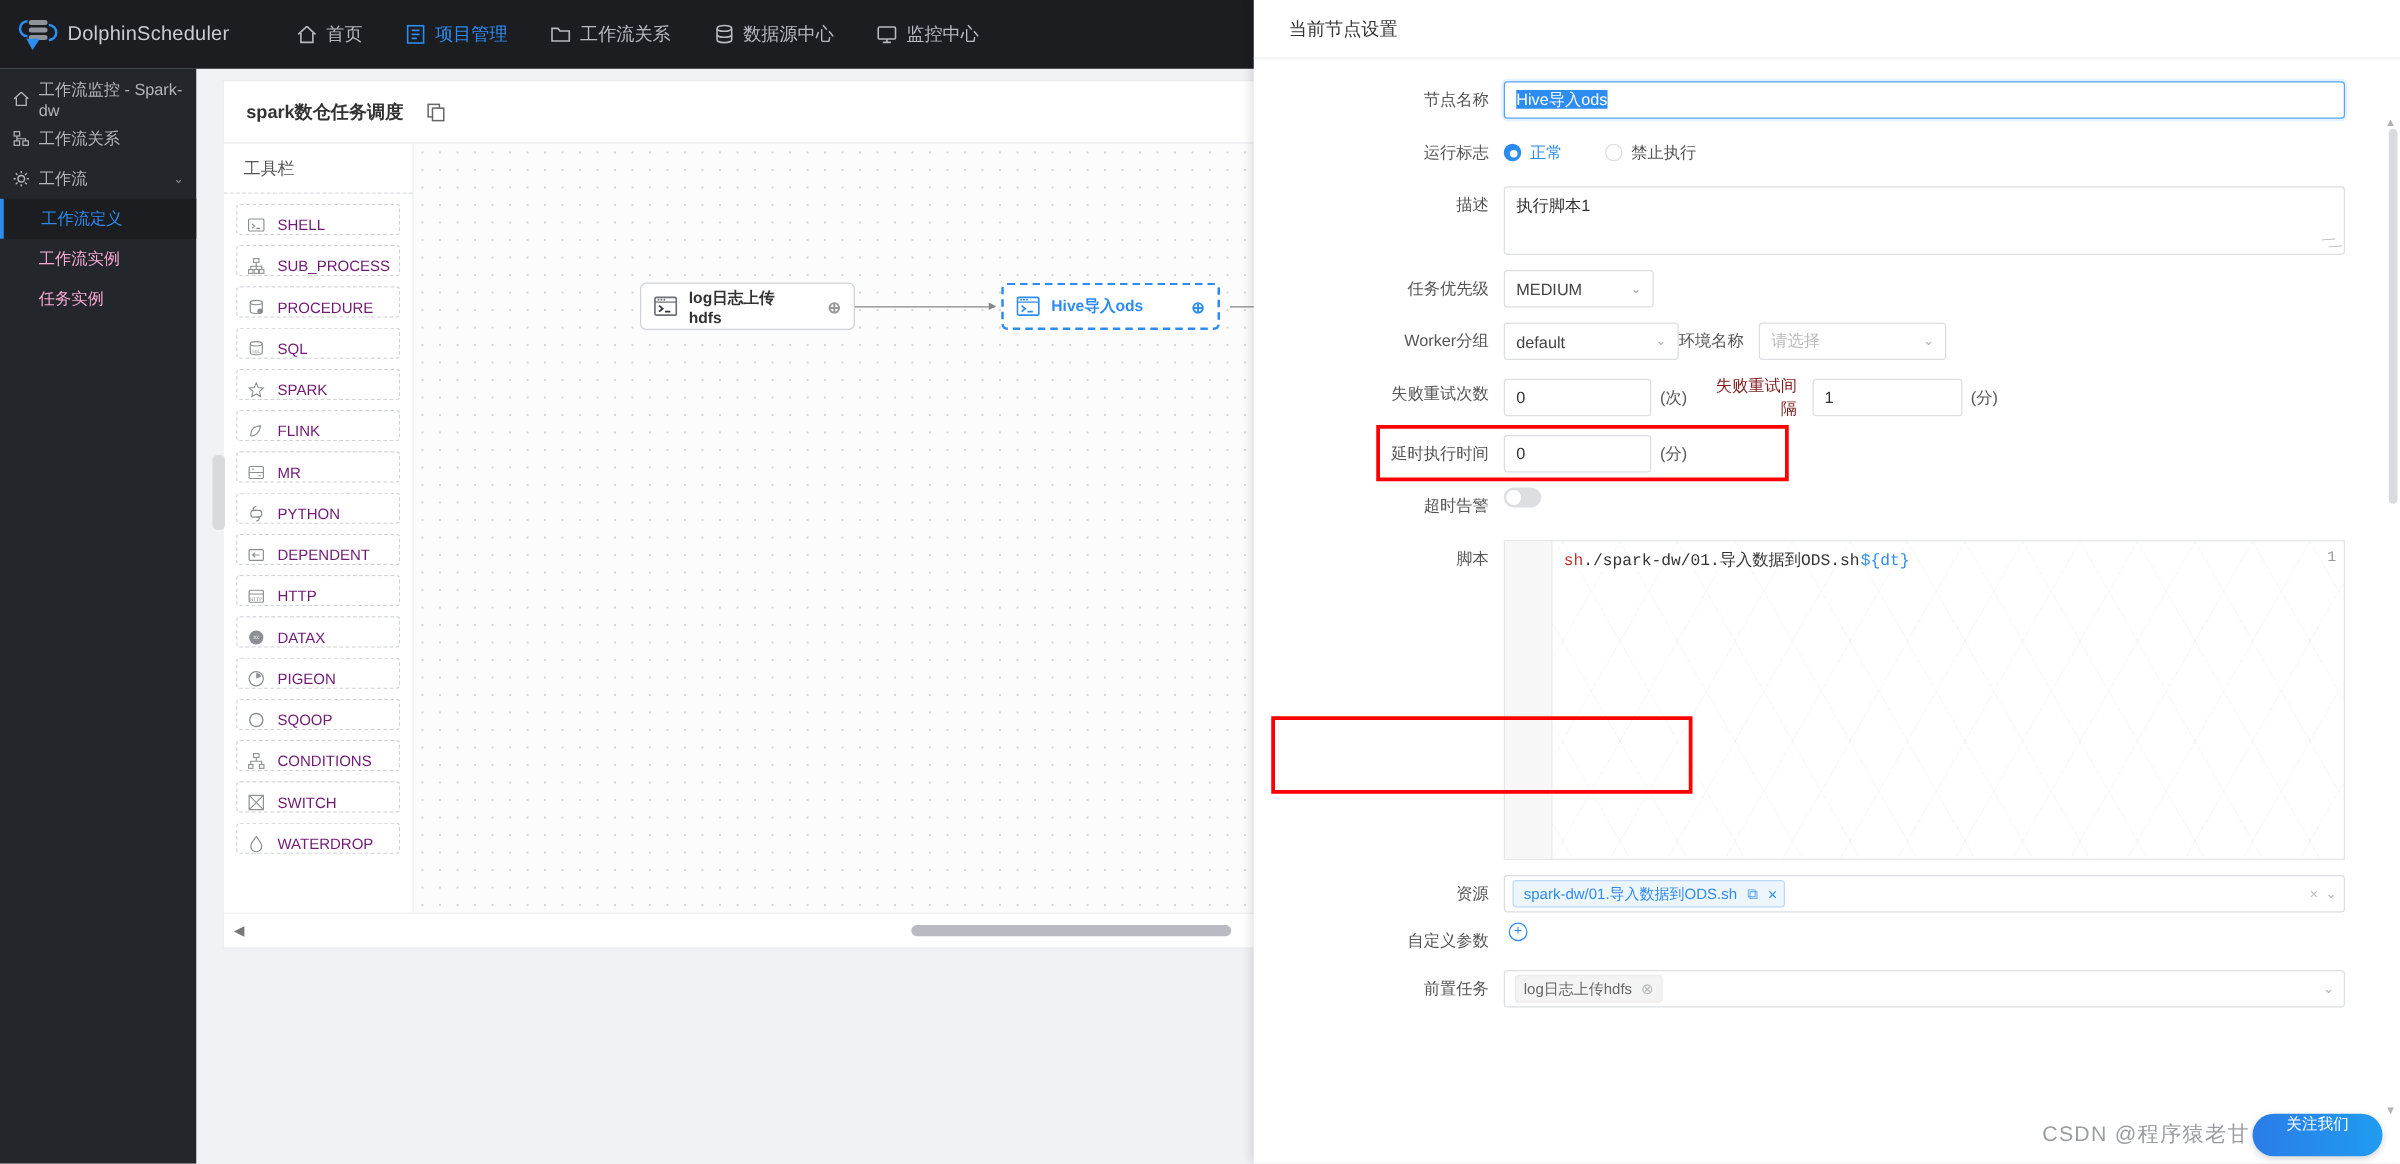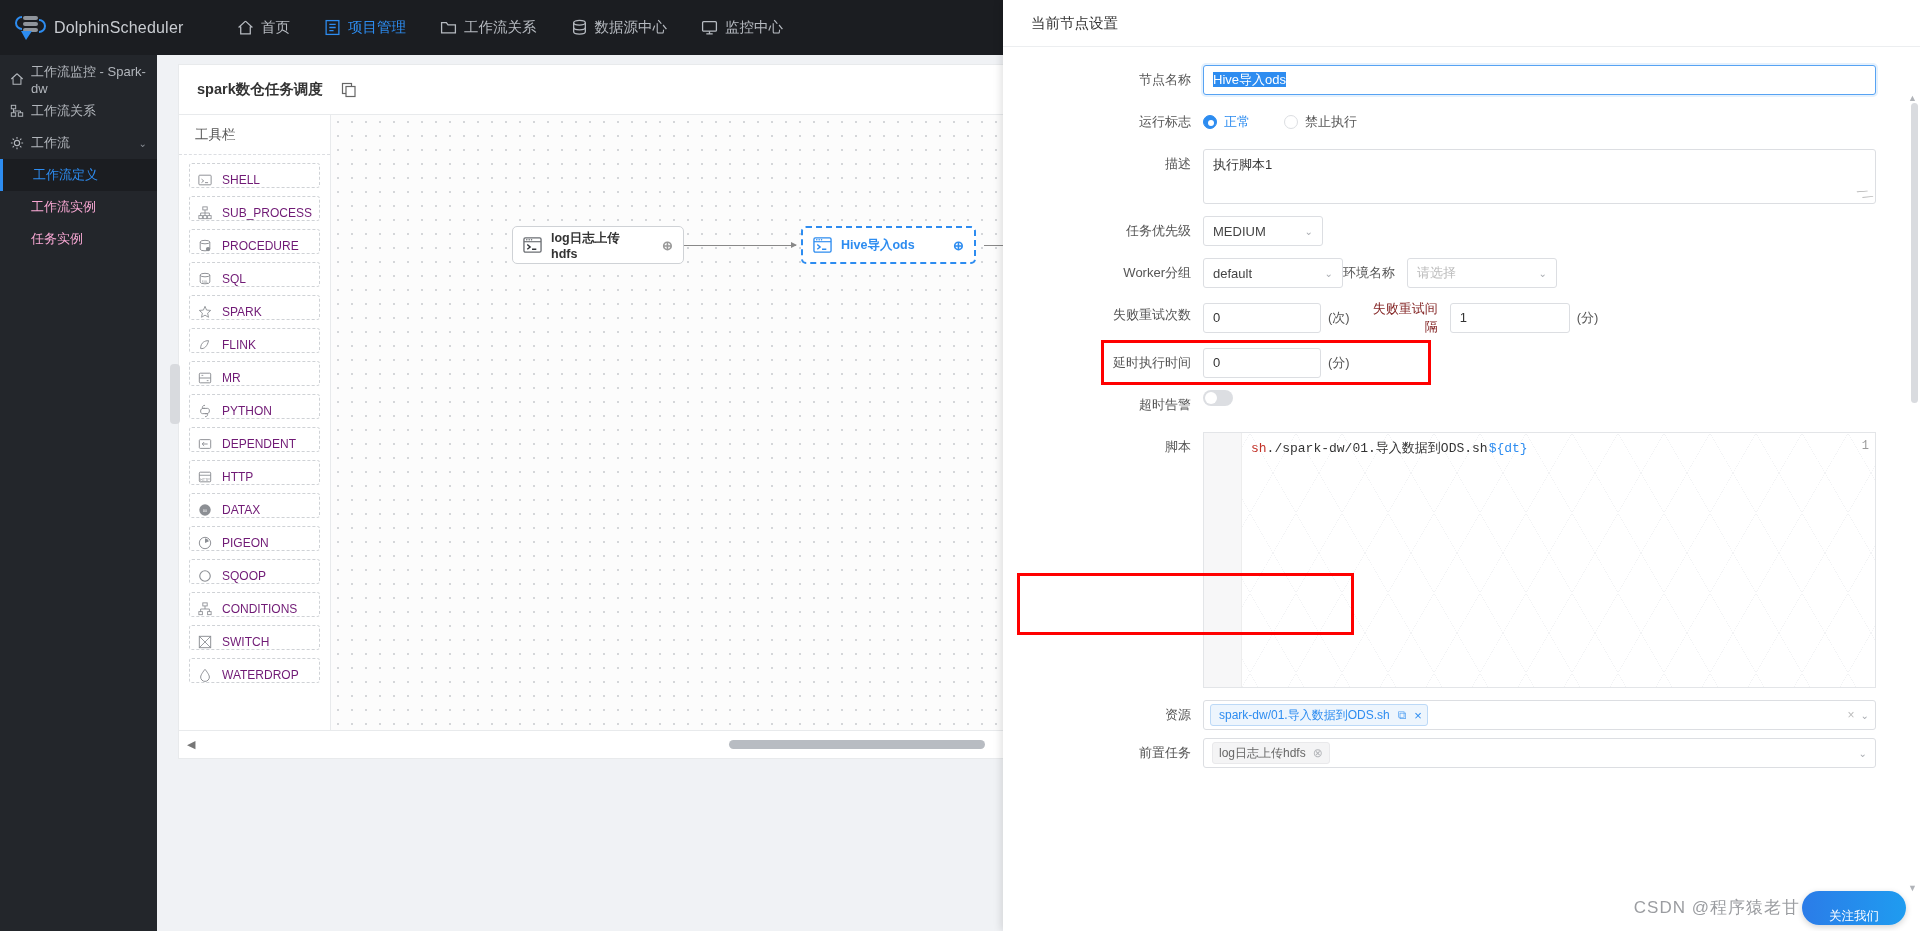--- a/index.html
+++ b/index.html
@@ -252,21 +252,21 @@
 
   
   .csdn {
     position:absolute; right:120px; bottom:12px; z-index:30;
     font-size:17px; color:#9b9da1; letter-spacing:1px;
   }
   .cs-badge {
     position:absolute; right:14px; bottom:6px; z-index:31;
     width:104px; height:34px; border-radius:17px;
     background:linear-gradient(90deg,#2b7ce8,#1f9cf0);
-    color:#fff; font-size:12.5px; display:flex; align-items:flex-end;
+    color:#fff; font-size:12.5px; display:flex; align-items:flex-start;
     justify-content:center; box-shadow:0 2px 6px rgba(0,0,0,.18);
   }
 </style>
 </head>
 <body>
 
 <div class="topnav">
   <div class="brand">
     <svg class="brand-logo" viewBox="0 0 34 30">
       <rect x="9" y="3" width="15" height="4" rx="2" fill="#8f949b"></rect>
@@ -676,20 +676,26 @@
             <span>spark-dw/01.导入数据到ODS.sh</span>
             <span class="tcopy">⧉</span>
             <span class="tx">×</span>
           </div>
           <span class="clear">×</span>
           <span class="cv">⌄</span>
         </div>
       </div>
     </div>
 
+    <div class="frow" style="margin-bottom:8px;">
+      <div class="flabel">自定义参数</div>
+      <div class="fctl">
+        <div class="plus-circle">+</div>
+      </div>
+    </div>
 
     <div class="frow">
       <div class="flabel">前置任务</div>
       <div class="fctl">
         <div class="pre-field">
           <div class="pre-tag">
             <span>log日志上传hdfs</span>
             <span class="tx">⊗</span>
           </div>
           <span class="cv" style="margin-left:auto; color:#a8abb0; font-size:10px;">⌄</span>

